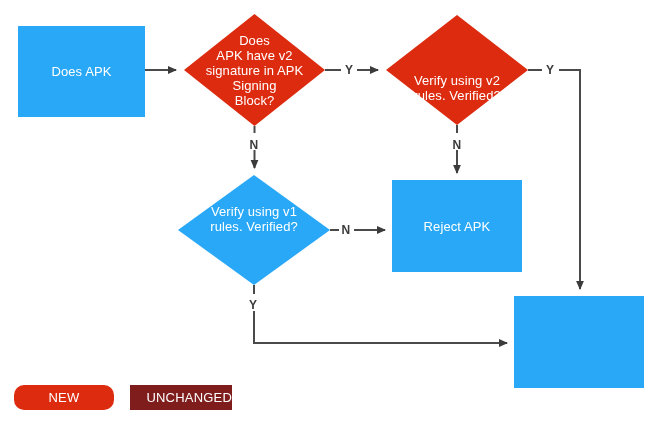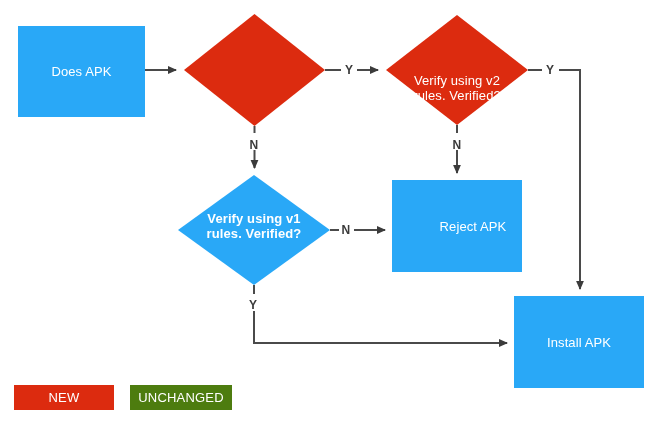--- a/index.html
+++ b/index.html
@@ -98,44 +98,48 @@
       <path d="M330,230 L339,230"></path>
       <path d="M354,230 L385,230" marker-end="url(#arrowhead)"></path>
 
       <path d="M254,285 L254,294"></path>
       <path d="M254,311 L254,343 L507,343" marker-end="url(#arrowhead)"></path>
     </g>
   </svg>
 
   <div class="node-label" style="left:18px; top:26px; width:127px; height:91px;">Does APK</div>
 
+  <div class="node-label" style="left:174px; top:14px; width:161px; height:112px;">Does
+APK have v2
+signature in APK
+Signing
+Block?</div>
 
   <div class="node-label" style="left:381px; top:33px; width:152px; height:110px;">Verify using v2
 rules. Verified?</div>
 
-  <div class="node-label" style="left:178px; top:171px; width:152px; height:110px;font-weight:bold;">Verify using v1
+  <div class="node-label" style="left:178px; top:164px; width:152px; height:110px;">Verify using v1
 rules. Verified?</div>
 
-  <div class="node-label" style="left:392px; top:180px; width:130px; height:92px;padding-left:16px;">Reject APK</div>
+  <div class="node-label" style="left:392px; top:180px; width:130px; height:92px;">Reject APK</div>
 
-  <div class="node-label" style="left:514px; top:296px; width:130px; height:92px;">Install APK</div>
 
   <div class="edge-label" style="left:342px; top:64px; width:14px;">Y</div>
 
   <div class="edge-label" style="left:247px; top:139px; width:14px;">N</div>
 
   <div class="edge-label" style="left:543px; top:64px; width:14px;">Y</div>
 
   <div class="edge-label" style="left:450px; top:139px; width:14px;">N</div>
 
   <div class="edge-label" style="left:339px; top:224px; width:14px;">N</div>
 
   <div class="edge-label" style="left:246px; top:299px; width:14px;">Y</div>
 
-  <div class="legend-swatch" style="left:14px; top:385px; width:100px; height:25px; background:#DC2B0F;">
+  <div class="legend-swatch" style="left:14px; top:385px; width:100px; height:25px; background:#DC2B0F;border-radius:10px;">
     <span>NEW</span>
   </div>
 
-  <div class="legend-swatch" style="left:130px; top:385px; width:102px; height:25px; background:#4d7c0f;">
+  <div class="legend-swatch" style="left:130px; top:385px; width:102px; height:25px; background:#7f1d1d;justify-content:flex-end;">
     <span>UNCHANGED</span>
   </div>
 
 </div>
 
 </body></html>

